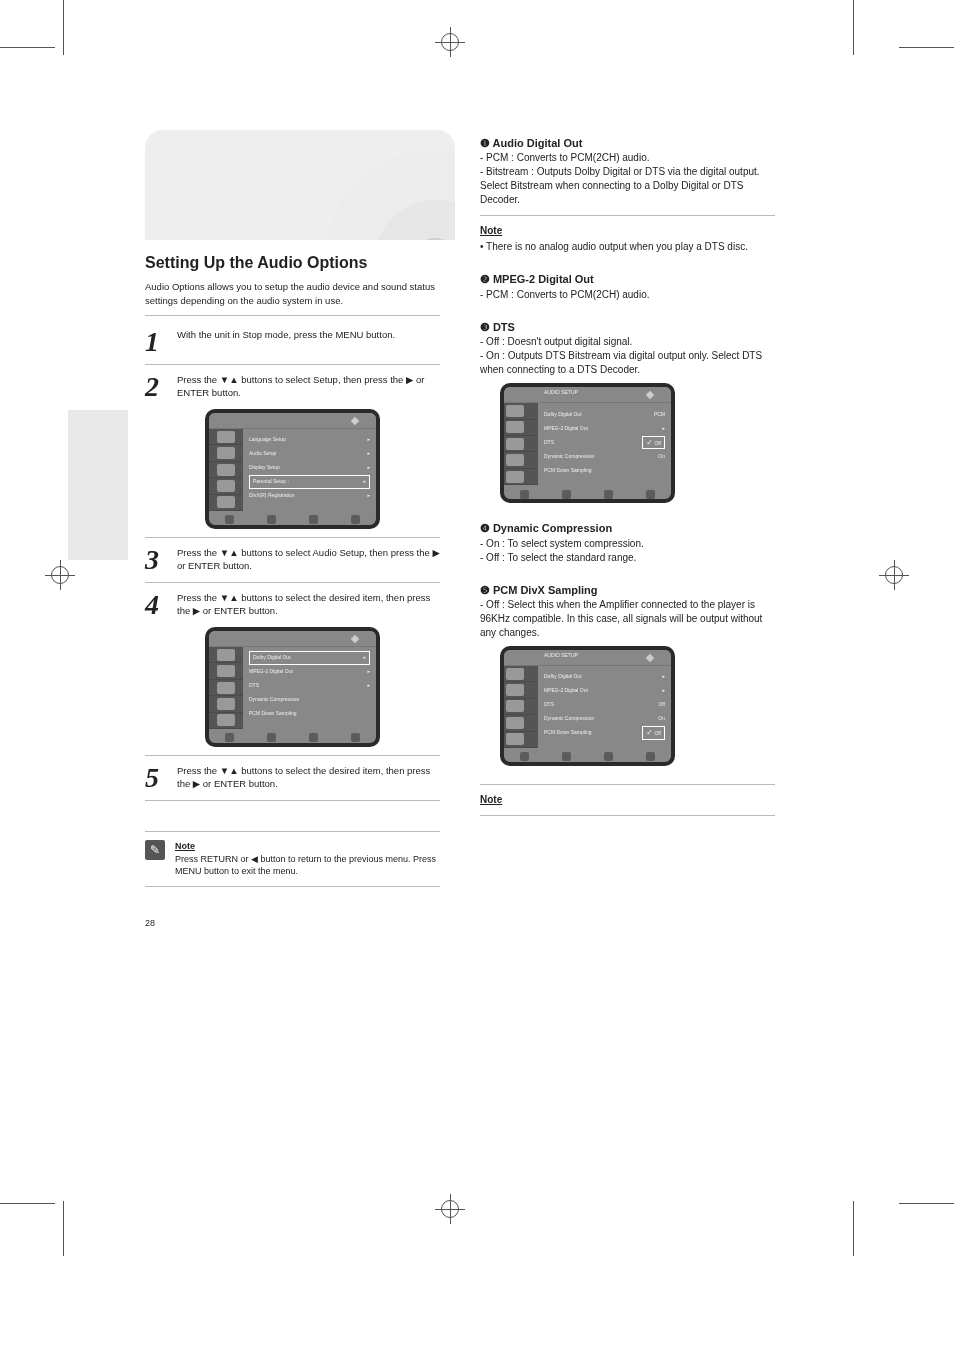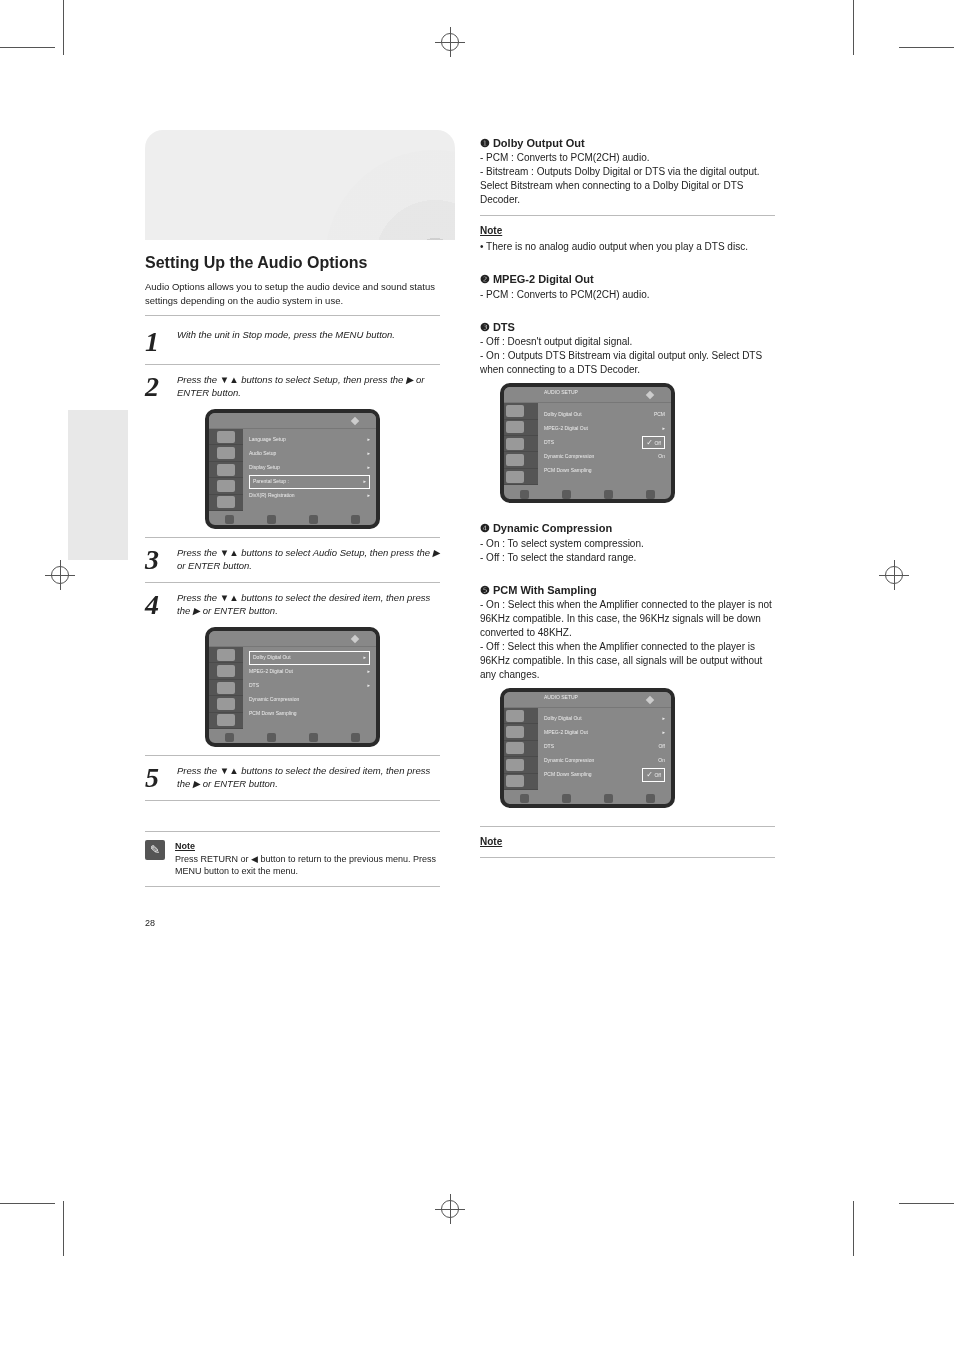--- a/index.html
+++ b/index.html
@@ -44,21 +44,21 @@
     opacity:0.9;
   }
 
   .section-title { font-size:16px; font-weight:bold; margin:12px 0 6px 0; }
   .intro { font-size:9.5px; margin-bottom:0; }
   .divider { border:none; border-top:1px solid #bbb; margin:8px 0 12px 0;}
   .half-divider { border:none; border-top:1px solid #bbb; margin:8px 0 8px 0; width:100%;}
 
   .step { display:flex; gap:10px; margin-top:6px;}
   .step-num { font-family:"Times New Roman",serif; font-size:28px; font-weight:bold; font-style:italic; width:22px; line-height:1;}
-  .step-body { flex:1; font-size:9.5px;font-style:italic; }
+  .step-body { flex:1; font-size:9.5px; }
   .step-body .ar { font-family: Arial; }
 
   
   .osd {
     width: 175px; height: 120px; margin:8px auto 4px auto;
     border:4px solid #2a2a2a; border-radius:10px;
     background:#888; position:relative; overflow:hidden;
     font-size:5px; color:#eee;
   }
   .osd .top    { height:16px; background:#888; border-bottom:1px solid #777; position:relative;}
@@ -327,21 +327,21 @@
           </div>
         </div>
         <hr class="half-divider">
 
         <div class="page-num">28</div>
       </div>
 
       <div class="col">
 
         <div class="right-block">
-          <div class="h3">❶ Dolby Output Out</div>
+          <div class="h3">❶ Audio Digital Out</div>
           <div class="indent">- PCM : Converts to PCM(2CH) audio.</div>
           <div class="indent">- Bitstream : Outputs Dolby Digital or DTS via the digital output. Select Bitstream when connecting to a Dolby Digital or DTS Decoder.</div>
           <hr class="half-divider">
           <div style="font-weight:bold; text-decoration:underline; font-size:10px; margin-bottom:2px;">Note</div>
           <div>• There is no analog audio output when you play a DTS disc.</div>
         </div>
 
         <div class="right-block">
           <div class="h3">❷ MPEG-2 Digital Out</div>
           <div>- PCM : Converts to PCM(2CH) audio.</div>
@@ -407,22 +407,21 @@
           </div>
         </div>
 
         <div class="right-block">
           <div class="h3">❹ Dynamic Compression</div>
           <div>- On : To select system compression.</div>
           <div>- Off : To select the standard range.</div>
         </div>
 
         <div class="right-block">
-          <div class="h3">❺ PCM With Sampling</div>
-          <div>- On : Select this when the Amplifier connected to the player is not 96KHz compatible. In this case, the 96KHz signals will be down converted to 48KHZ.</div>
+          <div class="h3">❺ PCM DivX Sampling</div>
           <div>- Off : Select this when the Amplifier connected to the player is 96KHz compatible. In this case, all signals will be output without any changes.</div>
 
           <div class="osd small">
             <div class="top">
                 <div class="mini-title">AUDIO SETUP</div>
                 <div class="diamond"></div>
               </div>
             <div class="body">
               <div class="side lab">
                 <div class="ico">

